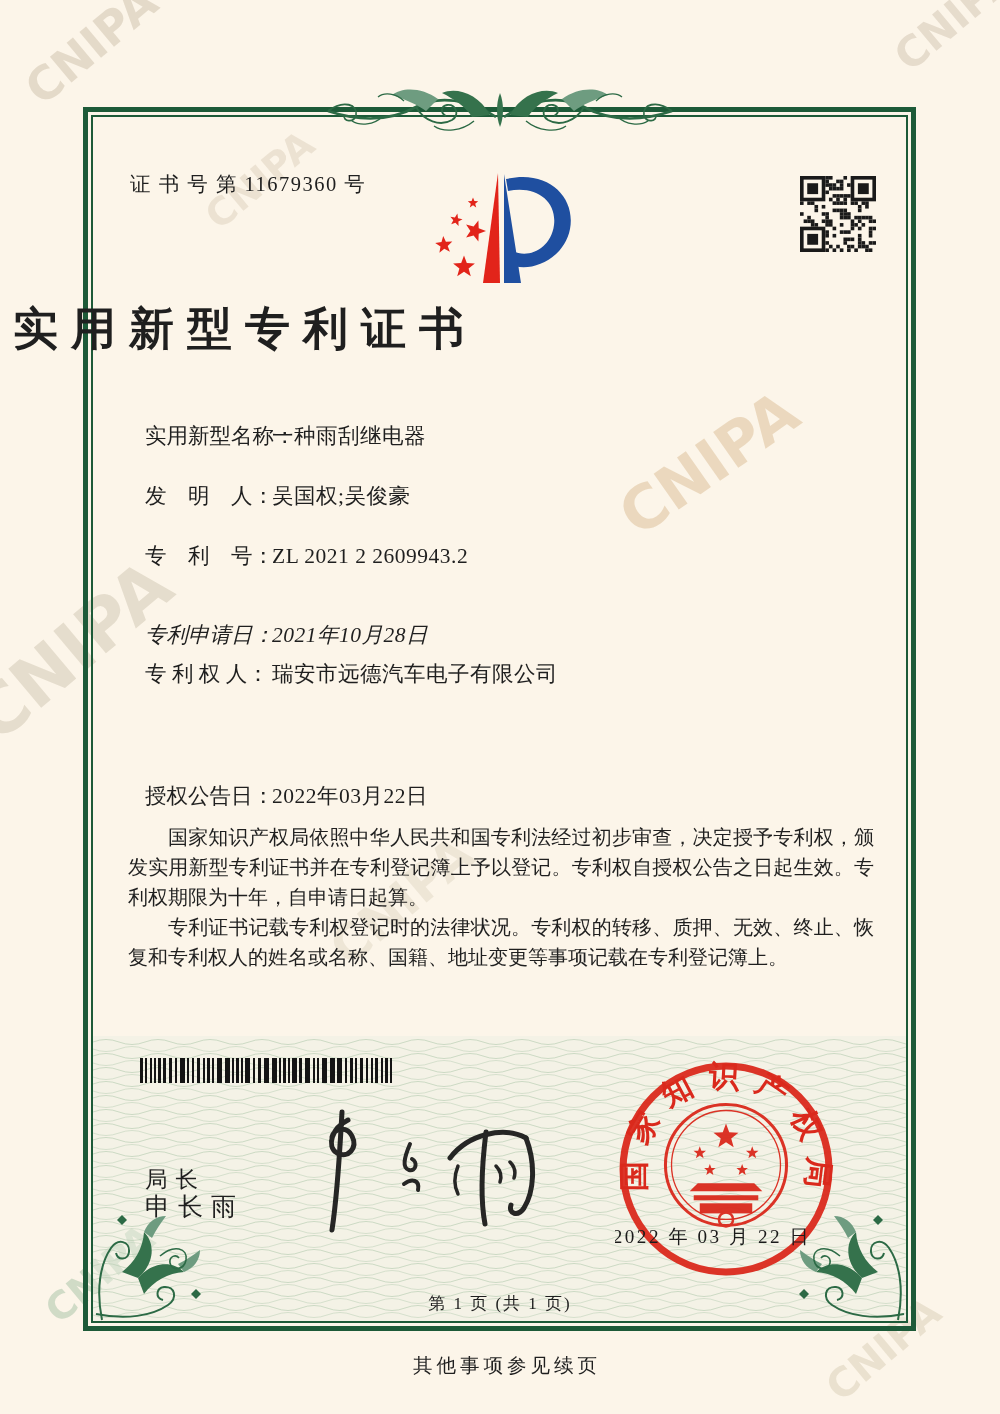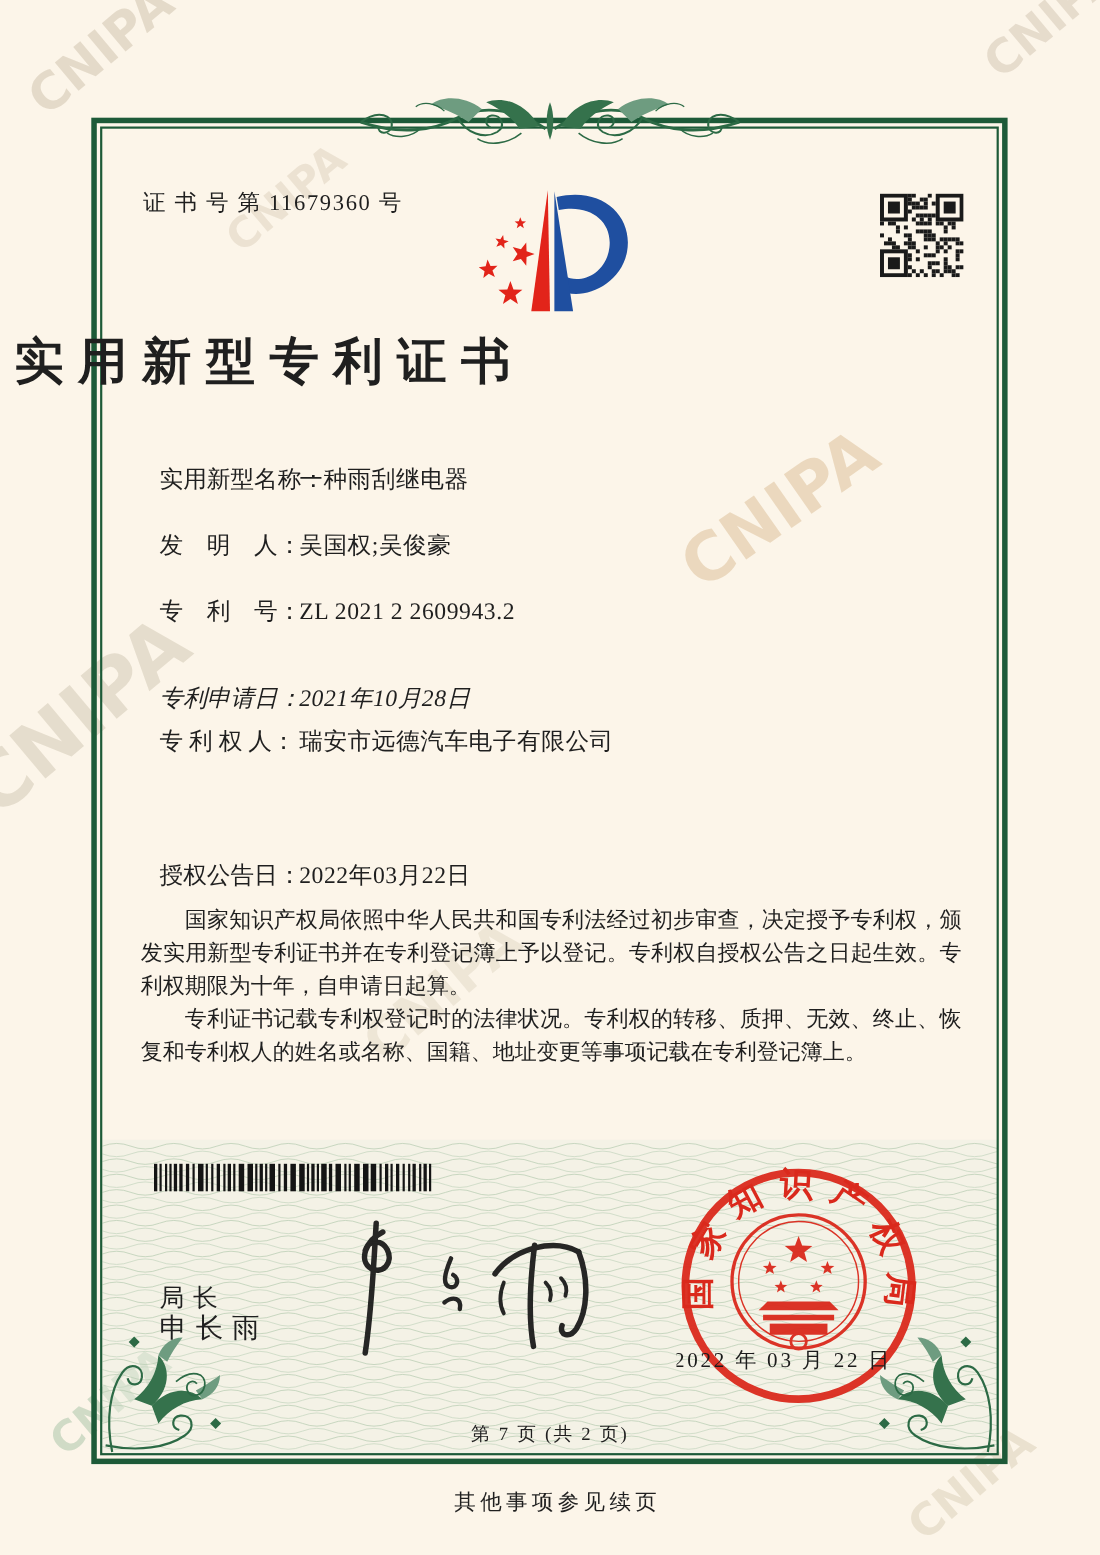--- a/index.html
+++ b/index.html
@@ -424,16 +424,16 @@
         </g>
       <path d="M74,132 L146,132 L138,124 L82,124 Z"></path>
       <rect x="78" y="136" width="64" height="5"></rect>
       <rect x="84" y="144" width="52" height="10"></rect>
       <circle cx="110" cy="160" r="7" fill="none" stroke="#da291c" stroke-width="2.5"></circle>
     </g>
     <text x="96" y="183" text-anchor="middle" font-size="19" letter-spacing="2.5" fill="#1b1b1b" font-family="Liberation Serif, serif">2022 年 03 月 22 日</text>
   </svg>
 
   
-  <div class="abs pageno">第 7 页 (共 2 页)</div>
+  <div class="abs pageno">第 1 页 (共 1 页)</div>
   <div class="abs contnote">其他事项参见续页</div>
 
 </div>
 
 </body></html>

